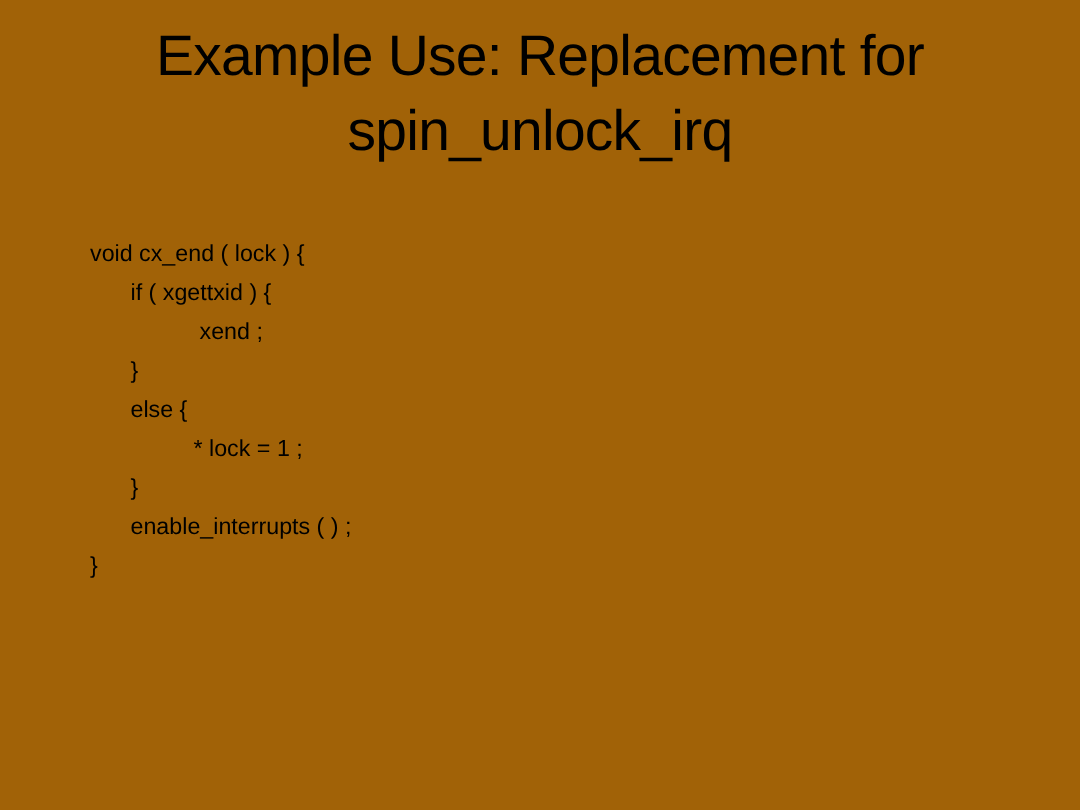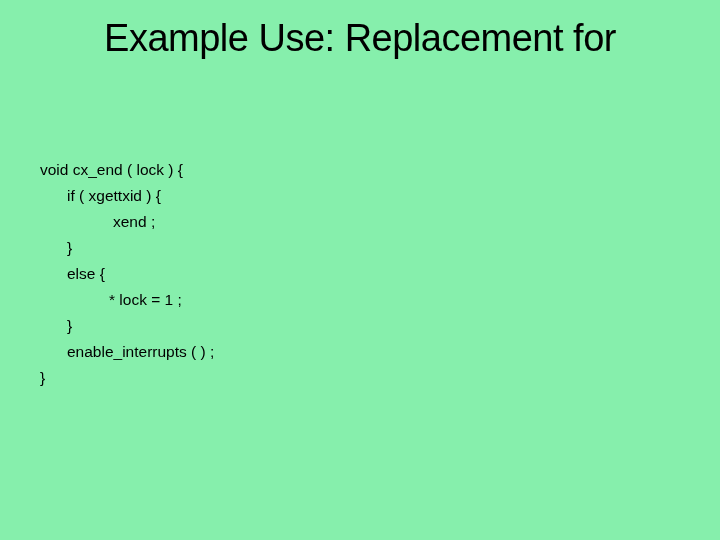--- a/index.html
+++ b/index.html
@@ -4,56 +4,57 @@
 <style>
   html, body {
     margin: 0;
     padding: 0;
     background: #ffffff;
   }
   .slide {
     position: relative;
     width: 720px;
     height: 540px;
-    background: #86efac;
+    background: #a16207;
     overflow: hidden;
     font-family: "Liberation Sans", sans-serif;
     color: #000000;
   }
   .title {
     position: absolute;
     top: 13px;
     left: 0;
     right: 0;
     text-align: center;
     font-size: 38px;
     line-height: 50px;
     font-weight: 400;
     letter-spacing: -0.5px;
     color: #000000;
   }
   .code-block {
     position: absolute;
-    left: 40px;
+    left: 60px;
     top: 157px;
     font-size: 15.5px;
     line-height: 26px;
     font-weight: 400;
     color: #000000;
     white-space: pre;
   }
   .code-line {
     height: 26px;
   }
   .code-line .seg-bold {
     font-weight: 400;
   }
 </style>
 </head>
 <body>
 
 <div class="slide">
   <div class="title">
     <div>Example Use: Replacement for</div>
+    <div>spin_unlock_irq</div>
   </div>
 
   <div class="code-block" id="code-block"><div class="code-line" style="padding-left: 0px;"><span class="seg-regular">void cx_end ( lock ) {</span></div><div class="code-line" style="padding-left: 27px;"><span class="seg-regular">if ( </span><span class="seg-bold">xgettxid</span><span class="seg-regular"> ) {</span></div><div class="code-line" style="padding-left: 73px;"><span class="seg-bold">xend</span><span class="seg-regular"> ;</span></div><div class="code-line" style="padding-left: 27px;"><span class="seg-regular">}</span></div><div class="code-line" style="padding-left: 27px;"><span class="seg-regular">else {</span></div><div class="code-line" style="padding-left: 69px;"><span class="seg-regular">* </span><span class="seg-bold">lock</span><span class="seg-regular"> = </span><span class="seg-bold">1</span><span class="seg-regular"> ;</span></div><div class="code-line" style="padding-left: 27px;"><span class="seg-regular">}</span></div><div class="code-line" style="padding-left: 27px;"><span class="seg-regular">enable_interrupts ( ) ;</span></div><div class="code-line" style="padding-left: 0px;"><span class="seg-regular">}</span></div></div>
 </div>
 
 </body></html>

